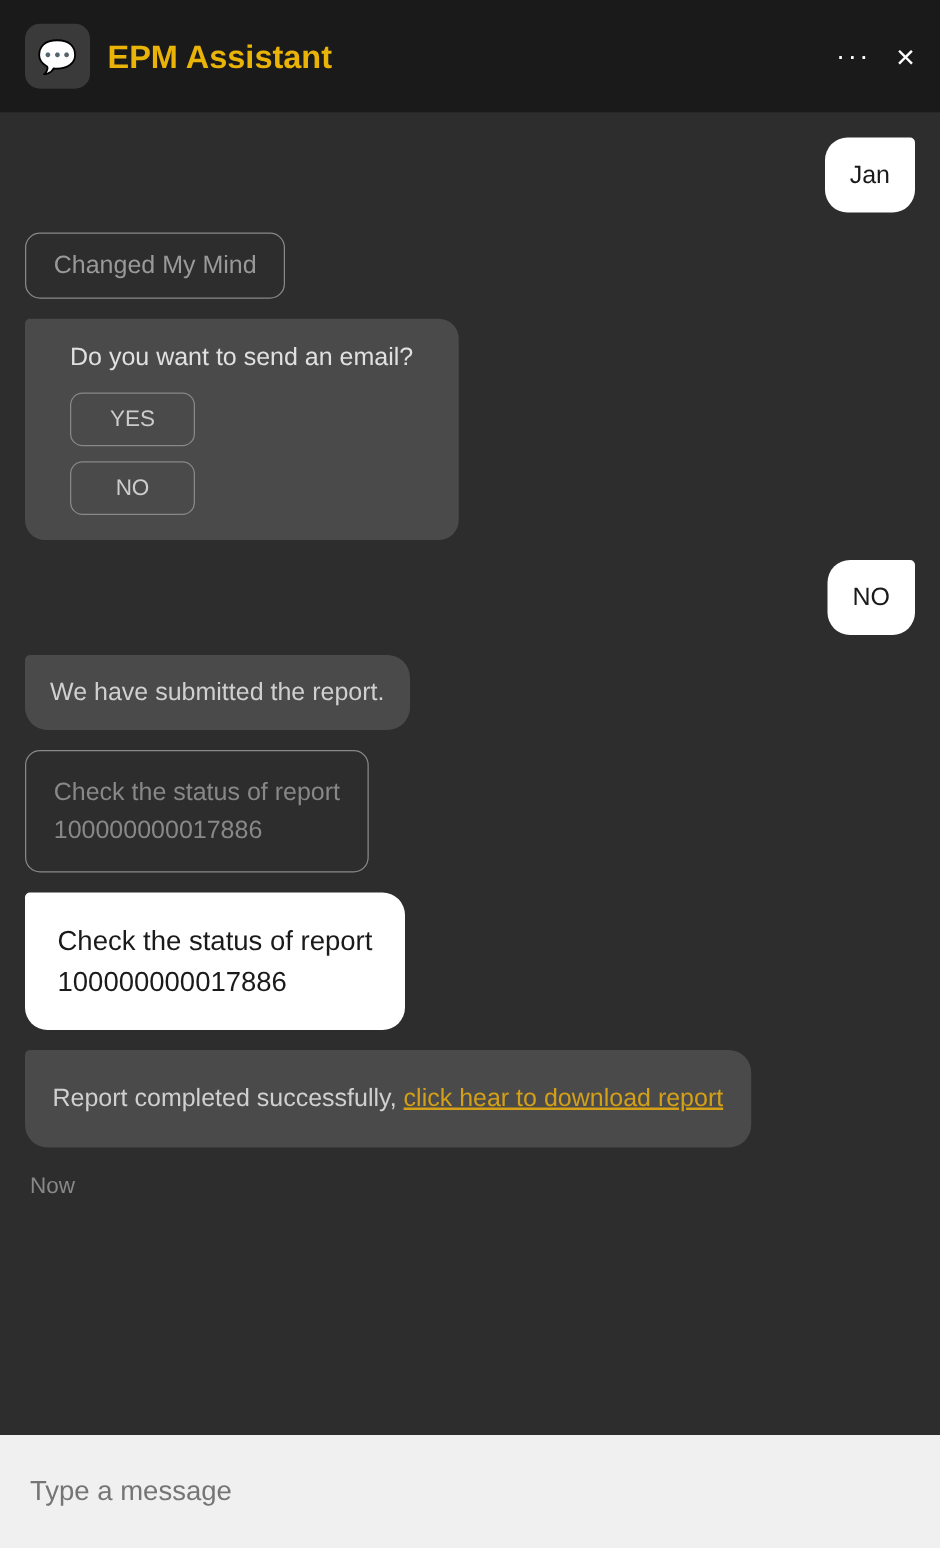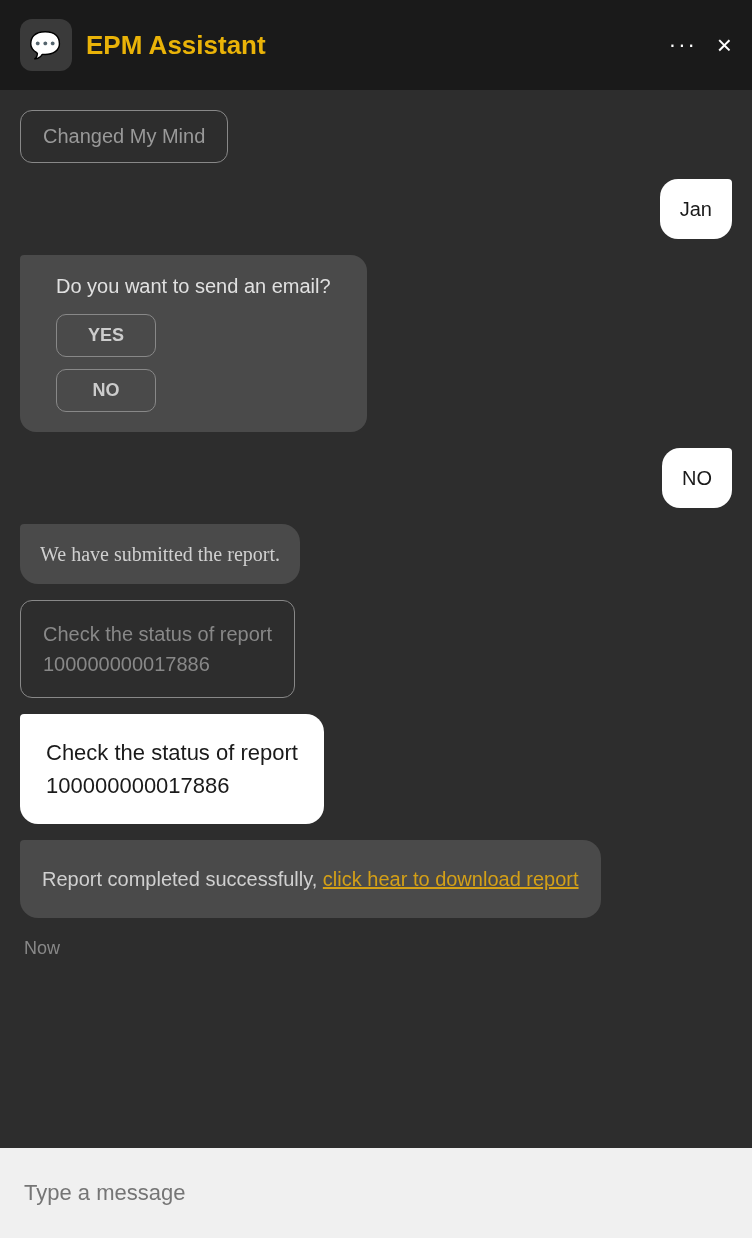--- a/index.html
+++ b/index.html
@@ -102,21 +102,20 @@
       padding: 16px 20px;
       border-radius: 18px;
       font-size: 20px;
       line-height: 1.4;
     }
 
     .bubble.assistant {
       background: #4a4a4a;
       color: #d0d0d0;
       border-top-left-radius: 4px;
-      font-family: Liberation Serif, serif;
     }
 
     .bubble.user {
       background: white;
       color: #1a1a1a;
       border-top-right-radius: 4px;
     }
 
     
     .changed-mind-btn {
@@ -153,21 +152,20 @@
       border: 1.5px solid #888;
       color: #ccc;
       padding: 10px 24px;
       border-radius: 10px;
       font-size: 18px;
       cursor: pointer;
       display: block;
       margin-bottom: 12px;
       min-width: 100px;
       text-align: center;
-      font-weight: bold;
     }
 
     .yes-no-btn:last-child {
       margin-bottom: 0;
     }
 
     
     .status-check-box {
       border: 1.5px solid #888;
       border-radius: 12px;
@@ -245,30 +243,30 @@
   </div>
   <span class="header-title">EPM Assistant</span>
   <div class="header-actions">
     <span class="header-dots">···</span>
     <span class="header-close">×</span>
   </div>
 </div>
 
 <div class="chat-area">
 
+  <div class="msg-row right">
+    <div class="bubble user">
+      <span>Jan</span>
+    </div>
+  </div>
+
   <div class="msg-row left">
     <button class="changed-mind-btn">
       <span>Changed My Mind</span>
     </button>
-  </div>
-
-  <div class="msg-row right">
-    <div class="bubble user">
-      <span>Jan</span>
-    </div>
   </div>
 
   <div class="msg-row left">
     <div class="email-question-bubble">
       <div class="question-text">Do you want to send an email?</div>
       <button class="yes-no-btn">
         <span>YES</span>
       </button>
       <button class="yes-no-btn">
         <span>NO</span>

